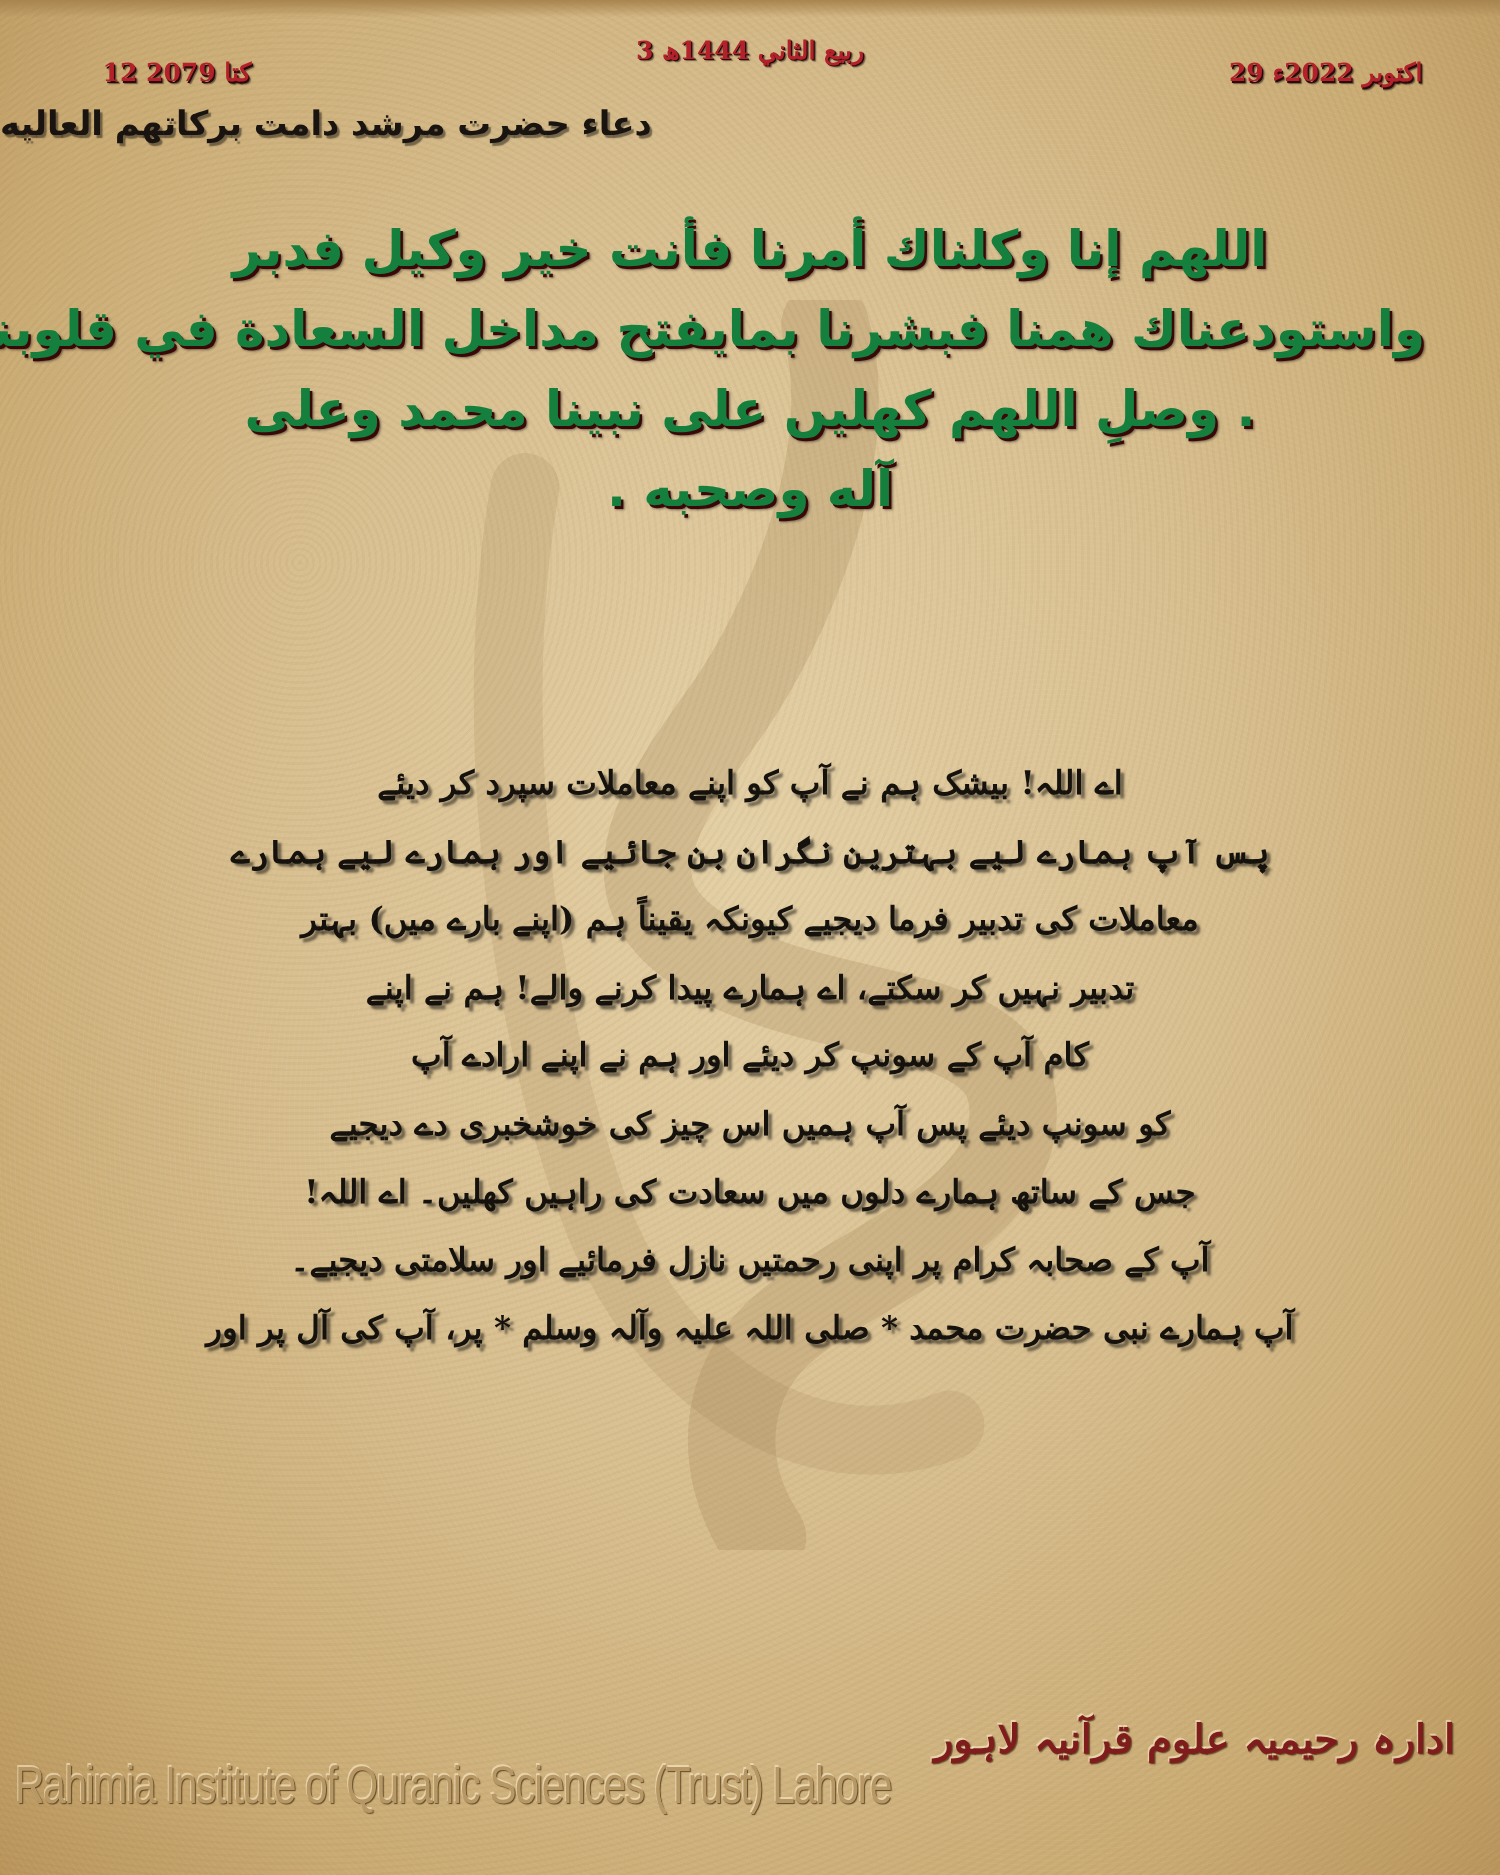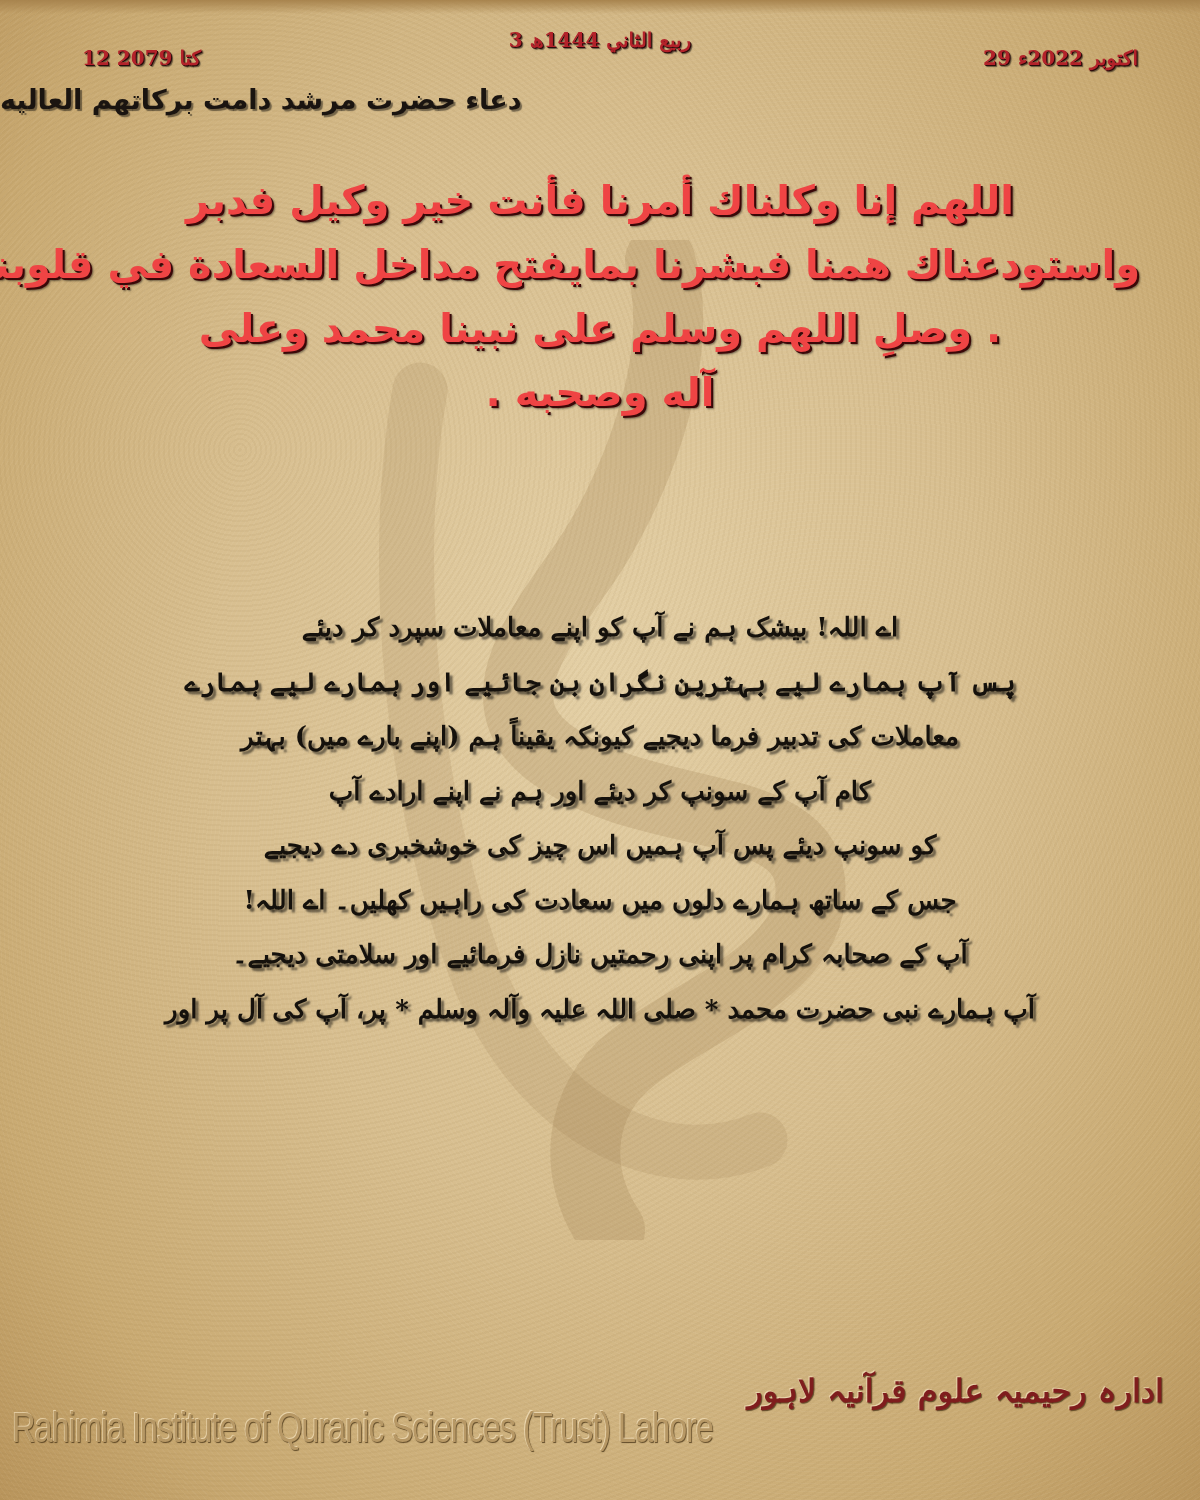--- a/index.html
+++ b/index.html
@@ -39,21 +39,21 @@
       position: absolute; top: 84px; left: 0; right: 0; text-align: left;
       font-family: "DejaVu Sans", sans-serif; font-weight: bold;
       font-size: 27px; color: #1a1410;
       text-shadow: 2px 2px 1px rgba(0,0,0,0.45);
     }
 
     .arabic {
       position: absolute; top: 168px; left: 60px; right: 60px;
       direction: rtl; text-align: center;
       font-family: "DejaVu Sans", sans-serif; font-weight: bold;
-      color: #ef4444; font-size: 40px; line-height: 64px;
+      color: #15803d; font-size: 40px; line-height: 64px;
       text-shadow: 2px 2px 0 #3a0808, 3px 3px 2px rgba(0,0,0,0.45);
     }
     .arabic .line { display: block; white-space: nowrap; }
 
     .urdu {
       position: absolute; top: 600px; left: 160px; right: 160px;
       direction: rtl; text-align: center;
       font-family: "DejaVu Serif", serif; font-weight: bold;
       color: #15110c; font-size: 26px; line-height: 54.5px;
       text-shadow: 3px 3px 2px rgba(0,0,0,0.5);
@@ -90,28 +90,29 @@
 
 <div class="hdr-date hdr-left">12 کتا 2079</div>
 <div class="hdr-date hdr-center">3 ربيع الثاني 1444ھ</div>
 <div class="hdr-date hdr-right">29 اکتوبر 2022ء</div>
 
 <div class="title">دعاء حضرت مرشد دامت برکاتهم العاليه</div>
 
 <div class="arabic">
   <span class="line">اللهم إنا وكلناك أمرنا فأنت خير وكيل فدبر</span>
   <span class="line">واستودعناك همنا فبشرنا بمايفتح مداخل السعادة في قلوبنا</span>
-  <span class="line">. وصلِ اللهم وسلم على نبينا محمد وعلى</span>
+  <span class="line">. وصلِ اللهم کھلیں على نبينا محمد وعلى</span>
   <span class="line">آله وصحبه .</span>
 </div>
 
 <div class="urdu">
   <span class="line">اے اللہ! بیشک ہم نے آپ کو اپنے معاملات سپرد کر دیئے</span>
   <span class="line">پس آپ ہمارے لیے بہترین نگران بن جائیے اور ہمارے لیے ہمارے</span>
   <span class="line">معاملات کی تدبیر فرما دیجیے کیونکہ یقیناً ہم (اپنے بارے میں) بہتر</span>
+  <span class="line">تدبیر نہیں کر سکتے، اے ہمارے پیدا کرنے والے! ہم نے اپنے</span>
   <span class="line">کام آپ کے سونپ کر دیئے اور ہم نے اپنے ارادے آپ</span>
   <span class="line">کو سونپ دیئے پس آپ ہمیں اس چیز کی خوشخبری دے دیجیے</span>
   <span class="line">جس کے ساتھ ہمارے دلوں میں سعادت کی راہیں کھلیں۔ اے اللہ!</span>
   <span class="line">آپ کے صحابہ کرام پر اپنی رحمتیں نازل فرمائیے اور سلامتی دیجیے۔</span>
   <span class="line">آپ ہمارے نبی حضرت محمد * صلی اللہ علیہ وآلہ وسلم * پر، آپ کی آل پر اور</span>
 </div>
 
 <div class="footer-en">Rahimia Institute of Quranic Sciences (Trust) Lahore</div>
 <div class="footer-ur">ادارہ رحیمیہ علوم قرآنیہ لاہور</div>
 

